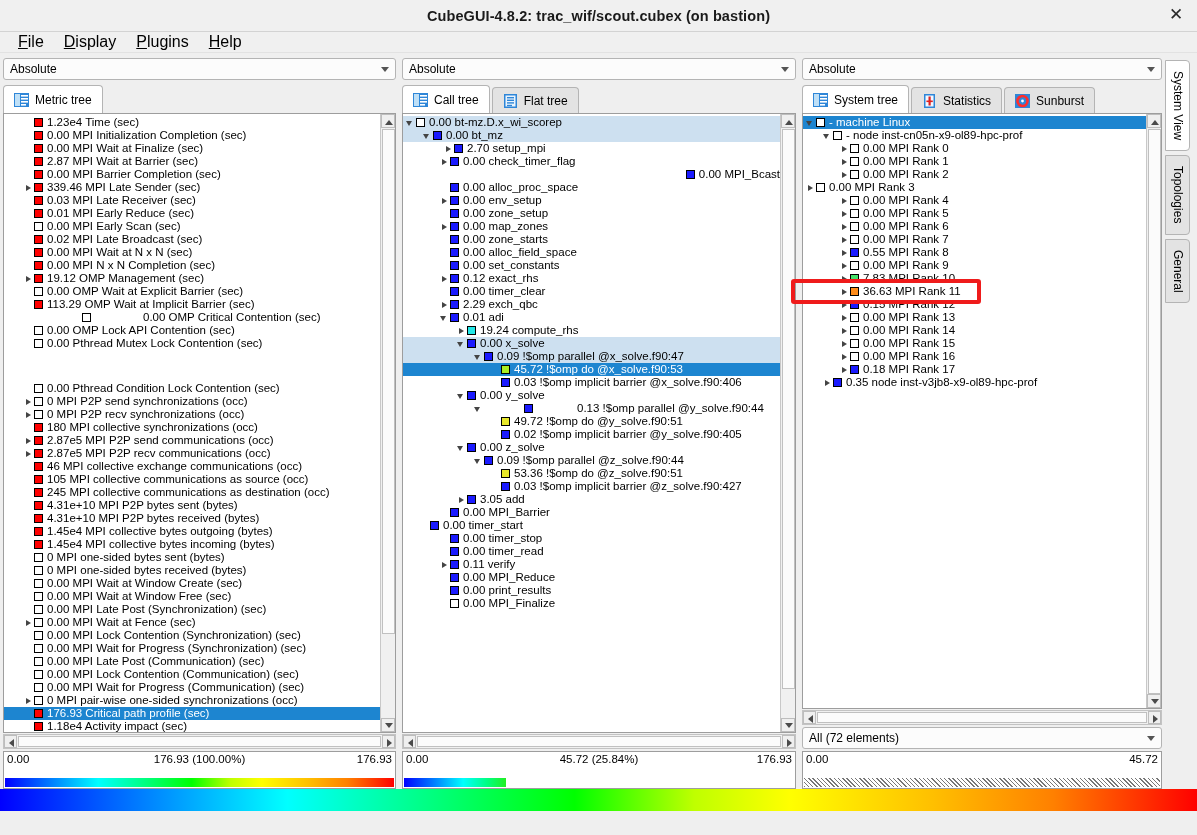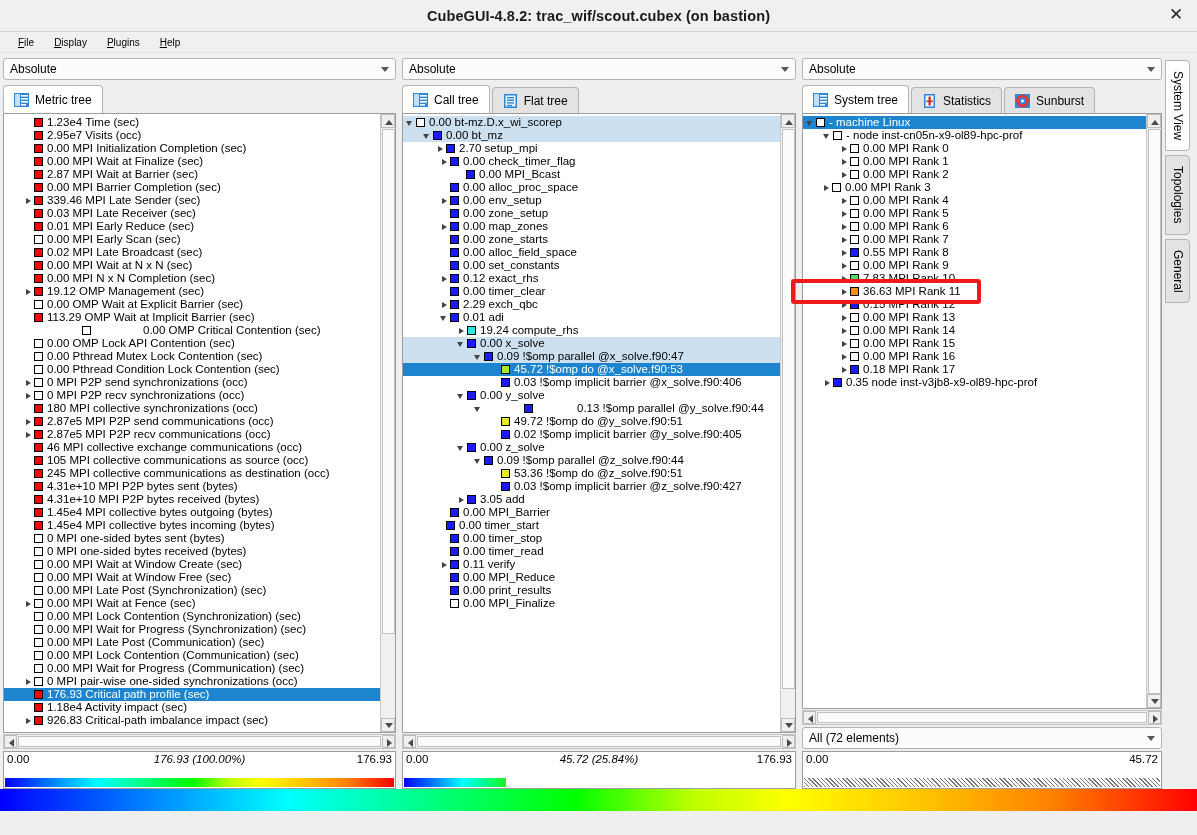--- a/index.html
+++ b/index.html
@@ -32,21 +32,21 @@
     font-size: 17px; color: #2a2a2a; cursor: pointer;
   }
 
   
   #menubar {
     height: 21px; background: #f0f0f0;
     display: flex; align-items: center; padding-left: 8px;
     border-bottom: 1px solid #e2e2e2;
   }
   .menu-item {
-    padding: 1px 10px; font-size: 10px; color: #000; cursor: default;
+    padding: 1px 10px; font-size: 16px; color: #000; cursor: default;
   }
   .menu-item u { text-decoration: underline; }
 
   
   #panes {
     display: flex;
     position: absolute; top: 54px; left: 0;
     width: 1197px; height: 735px;
   }
   .pane {
@@ -209,21 +209,21 @@
     border: 1px solid #9d9d9d;
     background: #fff;
     margin-top: 2px;
     position: relative;
   }
   .valbar .vrow {
     display: flex; justify-content: space-between;
     font-size: 11.5px; padding: 1px 3px 0 3px;
   }
   .valbar .vmid { position: absolute; left: 0; right: 0; text-align: center;
-                  font-size: 11.5px; top: 1px; pointer-events: none; font-style: italic; }
+                  font-size: 11.5px; top: 1px; pointer-events: none; }
   .valgrad {
     position: absolute; left: 1px; right: 1px; bottom: 1px; height: 9px;
   }
   .grad-full {
     background: linear-gradient(to right,
       #0000ff 0%, #0080ff 12%, #00ffff 24%, #00ff80 36%,
       #00ff00 48%, #bfff00 58%, #ffff00 66%, #ffbf00 78%,
       #ff8000 88%, #ff0000 100%);
   }
   .grad-partial {
@@ -317,25 +317,20 @@
     <div class="treebox">
       <div class="treescroll" id="metric-rows">
           <div class="row" style="padding-left: 19px;">
             <span class="expander"></span>
             <span class="sq" style="background: rgb(255, 0, 0);"></span>
             <span class="lbl">1.23e4 Time (sec)</span>
           </div>
           <div class="row" style="padding-left: 19px;">
             <span class="expander"></span>
             <span class="sq" style="background: rgb(255, 0, 0);"></span>
-            <span class="lbl">2.95e7 Visits (occ)</span>
-          </div>
-          <div class="row" style="padding-left: 19px;">
-            <span class="expander"></span>
-            <span class="sq" style="background: rgb(255, 0, 0);"></span>
             <span class="lbl">0.00 MPI Initialization Completion (sec)</span>
           </div>
           <div class="row" style="padding-left: 19px;">
             <span class="expander"></span>
             <span class="sq" style="background: rgb(255, 0, 0);"></span>
             <span class="lbl">0.00 MPI Wait at Finalize (sec)</span>
           </div>
           <div class="row" style="padding-left: 19px;">
             <span class="expander"></span>
             <span class="sq" style="background: rgb(255, 0, 0);"></span>
@@ -404,21 +399,21 @@
           <div class="row" style="padding-left: 19px;">
             <span class="expander"></span>
             <span class="sq" style="background: rgb(255, 255, 255);"></span>
             <span class="lbl">0.00 OMP Lock API Contention (sec)</span>
           </div>
           <div class="row" style="padding-left: 19px;">
             <span class="expander"></span>
             <span class="sq" style="background: rgb(255, 255, 255);"></span>
             <span class="lbl">0.00 Pthread Mutex Lock Contention (sec)</span>
           </div>
-          <div class="row" style="padding-left: 19px;">
+          <div class="row" style="padding-left: 19px; margin-top: 32px;">
             <span class="expander"></span>
             <span class="sq" style="background: rgb(255, 255, 255);"></span>
             <span class="lbl">0.00 Pthread Condition Lock Contention (sec)</span>
           </div>
           <div class="row" style="padding-left: 19px;">
             <span class="expander r"></span>
             <span class="sq" style="background: rgb(255, 255, 255);"></span>
             <span class="lbl">0 MPI P2P send synchronizations (occ)</span>
           </div>
           <div class="row" style="padding-left: 19px;">
@@ -612,31 +607,31 @@
           <div class="row sel-pale" style="padding-left: 2px;">
             <span class="expander d"></span>
             <span class="sq" style="background: rgb(255, 255, 255);"></span>
             <span class="lbl">0.00 bt-mz.D.x_wi_scorep</span>
           </div>
           <div class="row sel-pale" style="padding-left: 19px;">
             <span class="expander d"></span>
             <span class="sq" style="background: rgb(26, 26, 255);"></span>
             <span class="lbl">0.00 bt_mz</span>
           </div>
-          <div class="row" style="padding-left: 32px;">
+          <div class="row" style="padding-left: 40px;">
             <span class="expander r"></span>
             <span class="sq" style="background: rgb(26, 26, 255);"></span>
             <span class="lbl">2.70 setup_mpi</span>
           </div>
           <div class="row" style="padding-left: 36px;">
             <span class="expander r"></span>
             <span class="sq" style="background: rgb(26, 26, 255);"></span>
             <span class="lbl">0.00 check_timer_flag</span>
           </div>
-          <div class="row" style="padding-left: 52px;">
+          <div class="row" style="padding-left: 36px; justify-content: flex-end;">
             <span class="expander"></span>
             <span class="sq" style="background: rgb(26, 26, 255);"></span>
             <span class="lbl">0.00 MPI_Bcast</span>
           </div>
           <div class="row" style="padding-left: 36px;">
             <span class="expander"></span>
             <span class="sq" style="background: rgb(26, 26, 255);"></span>
             <span class="lbl">0.00 alloc_proc_space</span>
           </div>
           <div class="row" style="padding-left: 36px;">
@@ -757,21 +752,21 @@
           <div class="row" style="padding-left: 53px;">
             <span class="expander r"></span>
             <span class="sq" style="background: rgb(26, 26, 255);"></span>
             <span class="lbl">3.05 add</span>
           </div>
           <div class="row" style="padding-left: 36px;">
             <span class="expander"></span>
             <span class="sq" style="background: rgb(26, 26, 255);"></span>
             <span class="lbl">0.00 MPI_Barrier</span>
           </div>
-          <div class="row" style="padding-left: 32px;">
+          <div class="row" style="padding-left: 16px;">
             <span class="expander"></span>
             <span class="sq" style="background: rgb(26, 26, 255);"></span>
             <span class="lbl">0.00 timer_start</span>
           </div>
           <div class="row" style="padding-left: 36px;">
             <span class="expander"></span>
             <span class="sq" style="background: rgb(26, 26, 255);"></span>
             <span class="lbl">0.00 timer_stop</span>
           </div>
           <div class="row" style="padding-left: 36px;">
@@ -883,21 +878,21 @@
           <div class="row" style="padding-left: 36px;">
             <span class="expander r"></span>
             <span class="sq" style="background: rgb(255, 255, 255);"></span>
             <span class="lbl">0.00 MPI Rank 1</span>
           </div>
           <div class="row" style="padding-left: 36px;">
             <span class="expander r"></span>
             <span class="sq" style="background: rgb(255, 255, 255);"></span>
             <span class="lbl">0.00 MPI Rank 2</span>
           </div>
-          <div class="row" style=" margin-left: 16px;">
+          <div class="row" style="">
             <span class="expander r"></span>
             <span class="sq" style="background: rgb(255, 255, 255);"></span>
             <span class="lbl">0.00 MPI Rank 3</span>
           </div>
           <div class="row" style="padding-left: 36px;">
             <span class="expander r"></span>
             <span class="sq" style="background: rgb(255, 255, 255);"></span>
             <span class="lbl">0.00 MPI Rank 4</span>
           </div>
           <div class="row" style="padding-left: 36px; text-align: right;">

